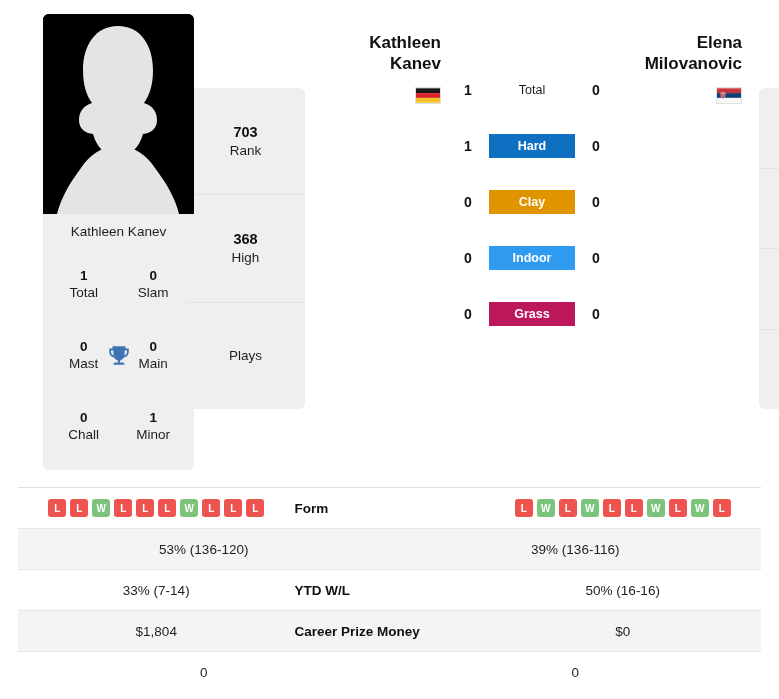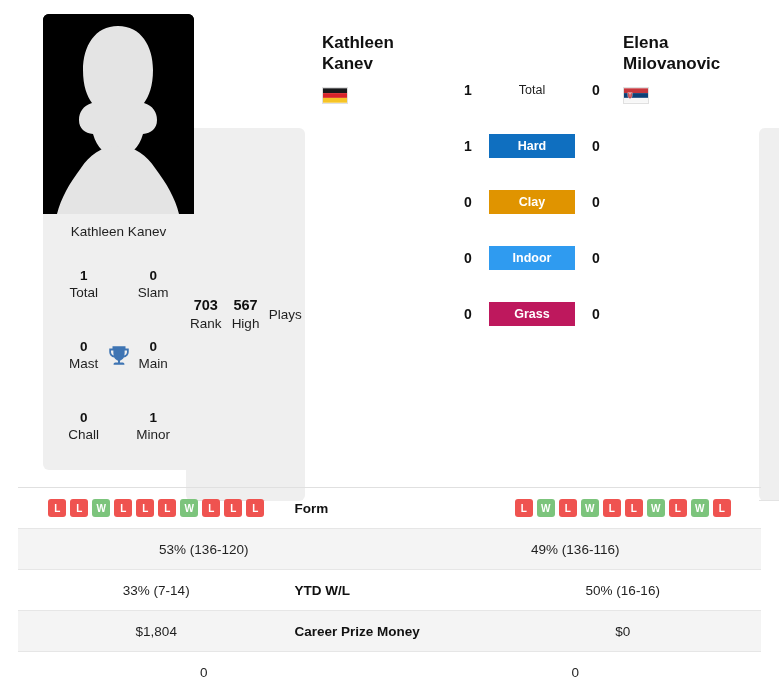--- a/index.html
+++ b/index.html
@@ -63,44 +63,44 @@
   .trophy-wrap {
     position: absolute;
     left: 50%; top: 50%;
     transform: translate(-50%, -50%);
     width: 26px; height: 26px;
   }
 
   
   .stat-card {
     width: 119px; flex: 0 0 119px;
-    margin-top: 114px;
+    margin-top: 74px;
     margin-left: 11px;
     margin-right: 11px;
     background: #efefef;
     border-radius: 6px;
-    display: flex; flex-direction: row;
+    display: flex; flex-direction: column;
     align-self: flex-start;
-    height: 373px;
+    height: 321px;
   }
   .stat-cell {
     flex: 1 1 0;
     display: flex; flex-direction: column;
     align-items: center; justify-content: center;
     border-bottom: 1px solid #e3e3e3;
     line-height: 1.3;
   }
   .stat-cell:last-child { border-bottom: none; justify-content: center; }
   .stat-num { font-size: 14.5px; font-weight: bold; color: #111; }
   .stat-lbl { font-size: 13.5px; color: #1f1f1f; }
 
   
   .name-col {
     width: 119px; flex: 0 0 119px;
-    display: flex; flex-direction: column; align-items: flex-start;
+    display: flex; flex-direction: column; align-items: flex-end;
     padding-top: 18px;
   }
   .player-name-big {
     font-size: 17px; font-weight: bold; color: #111;
     text-align: center; line-height: 1.25;
   }
   .flag { width: 26px; height: 17px; margin-top: 12px; display: block; border: 1px solid rgba(0,0,0,0.12); }
 
   
   .surface-col {
@@ -209,21 +209,21 @@
         </div>
       </div>
     </div>
 
     <div class="stat-card">
       <div class="stat-cell">
         <span class="stat-num">703</span>
         <span class="stat-lbl">Rank</span>
       </div>
       <div class="stat-cell">
-        <span class="stat-num">567</span>
+        <span class="stat-num">368</span>
         <span class="stat-lbl">High</span>
       </div>
       <div class="stat-cell">
         <span class="stat-lbl">Plays</span>
       </div>
     </div>
 
     <div class="name-col">
       <div class="player-name-big">Kathleen</div>
       <div class="player-name-big">Kanev</div>
@@ -325,21 +325,21 @@
             <span class="fbadge" style="background: rgb(124, 196, 124);">W</span>
             <span class="fbadge" style="background: rgb(239, 83, 80);">L</span>
             <span class="fbadge" style="background: rgb(124, 196, 124);">W</span>
             <span class="fbadge" style="background: rgb(239, 83, 80);">L</span>
           </div>
       </div>
     </div>
 
     <div class="trow alt">
       <div class="tcell-left">53% (136-120)</div>
-      <div class="tcell-right">49% (136-116)</div>
+      <div class="tcell-right">39% (136-116)</div>
     </div>
 
     <div class="trow">
       <div class="tcell-left">33% (7-14)</div>
       <div class="tcell-mid">YTD W/L</div>
       <div class="tcell-right">50% (16-16)</div>
     </div>
 
     <div class="trow alt">
       <div class="tcell-left">$1,804</div>

